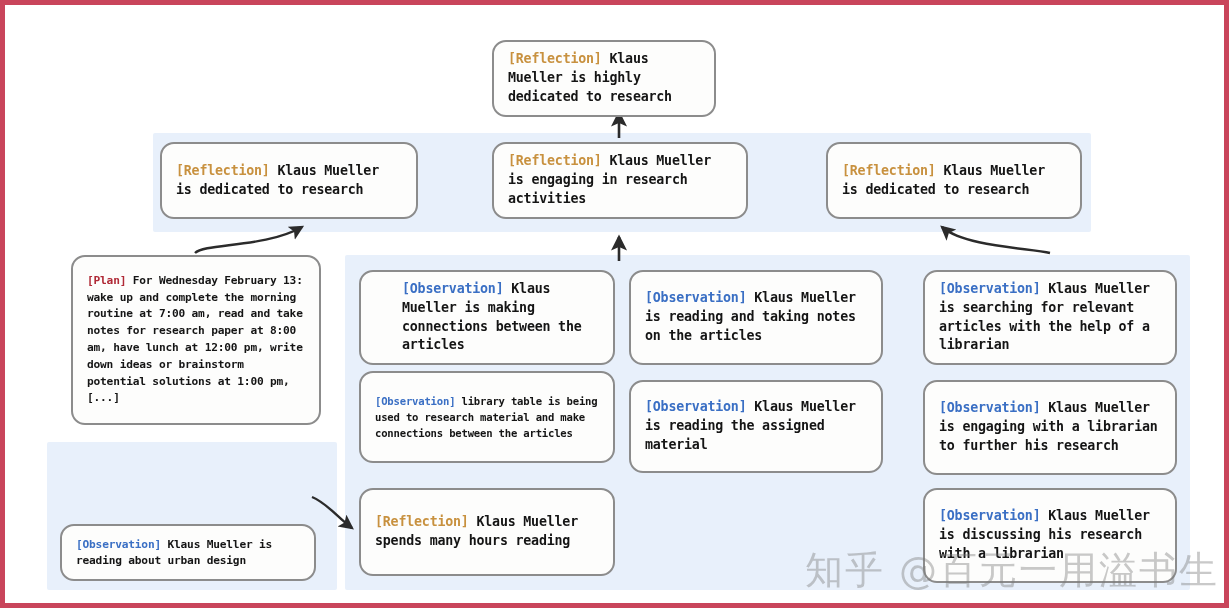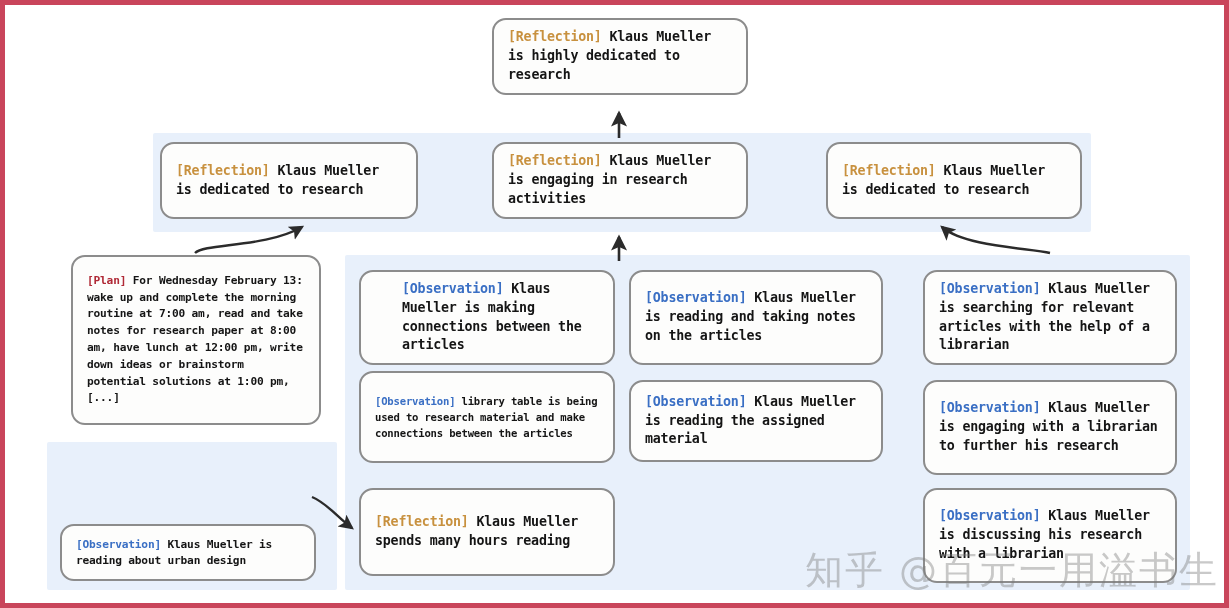--- a/index.html
+++ b/index.html
@@ -85,21 +85,21 @@
 
     <path d="M190,248 C200,238 260,243 297,222" stroke="#2b2b2b" stroke-width="2.4" fill="none" marker-end="url(#ah)"></path>
 
     <path d="M614,256 L614,232" stroke="#2b2b2b" stroke-width="2.6" fill="none" marker-end="url(#ah)"></path>
 
     <path d="M1045,248 C1025,243 960,242 937,222" stroke="#2b2b2b" stroke-width="2.4" fill="none" marker-end="url(#ah)"></path>
 
     <path d="M307,492 C322,498 332,512 347,523" stroke="#2b2b2b" stroke-width="2.4" fill="none" marker-end="url(#ah)"></path>
   </svg>
 
-  <div class="node fs13" style="left:487px; top:13px; width:256px; height:77px;">
+  <div class="node fs13" style="left:487px; top:35px; width:224px; height:77px;">
     <div class="inner">
       <span class="tag-reflection">[Reflection]</span><span> Klaus Mueller is highly dedicated to research</span>
     </div>
   </div>
 
   <div class="node fs13" style="left:155px; top:137px; width:258px; height:77px;">
     <div class="inner">
       <span class="tag-reflection">[Reflection]</span><span> Klaus Mueller is dedicated to research</span>
     </div>
   </div>
@@ -146,21 +146,21 @@
       <span class="tag-reflection">[Reflection]</span><span> Klaus Mueller spends many hours reading</span>
     </div>
   </div>
 
   <div class="node fs13" style="left:624px; top:265px; width:254px; height:95px;">
     <div class="inner">
       <span class="tag-observation">[Observation]</span><span> Klaus Mueller is reading and taking notes on the articles</span>
     </div>
   </div>
 
-  <div class="node fs13" style="left:624px; top:375px; width:254px; height:82px;align-items:center;">
+  <div class="node fs13" style="left:624px; top:375px; width:254px; height:93px;align-items:center;">
     <div class="inner">
       <span class="tag-observation">[Observation]</span><span> Klaus Mueller is reading the assigned material</span>
     </div>
   </div>
 
 
   <div class="node fs13" style="left:918px; top:265px; width:254px; height:95px;">
     <div class="inner">
       <span class="tag-observation">[Observation]</span><span> Klaus Mueller is searching for relevant articles with the help of a librarian</span>
     </div>

